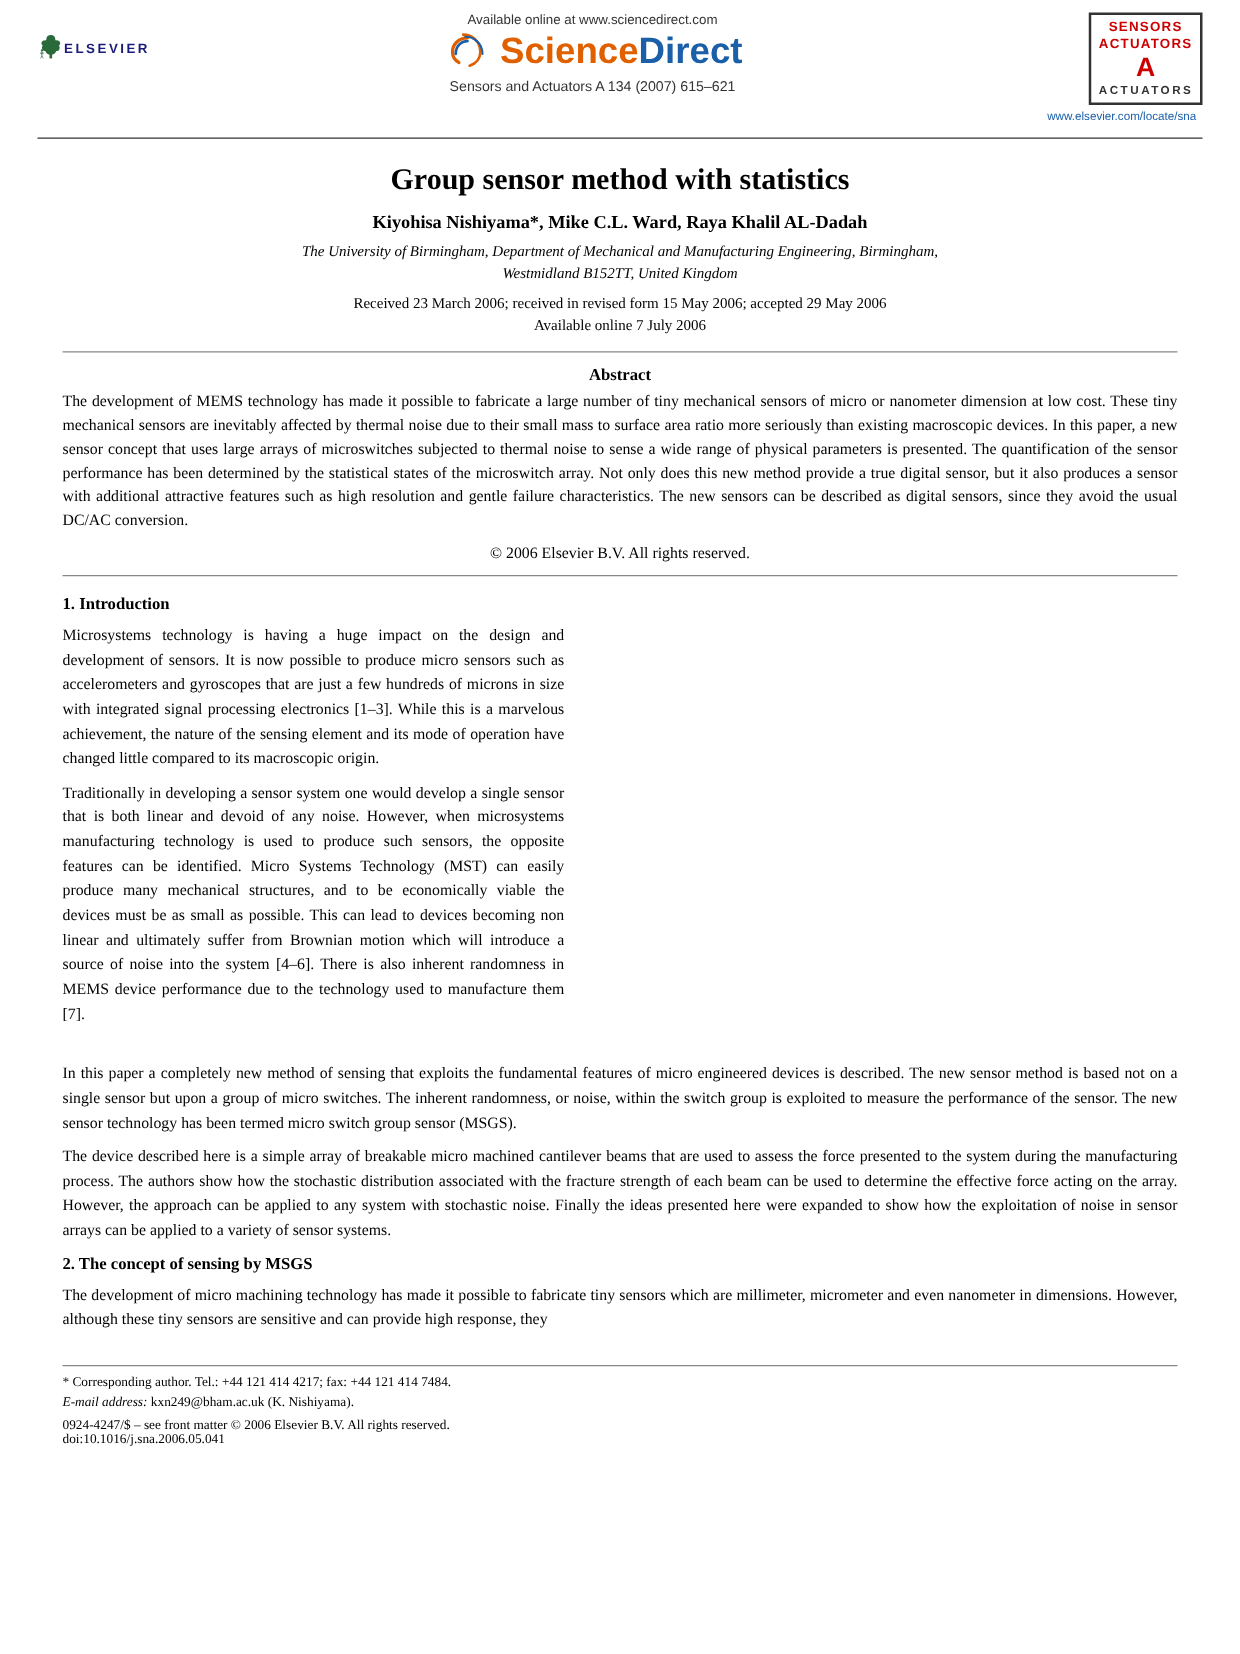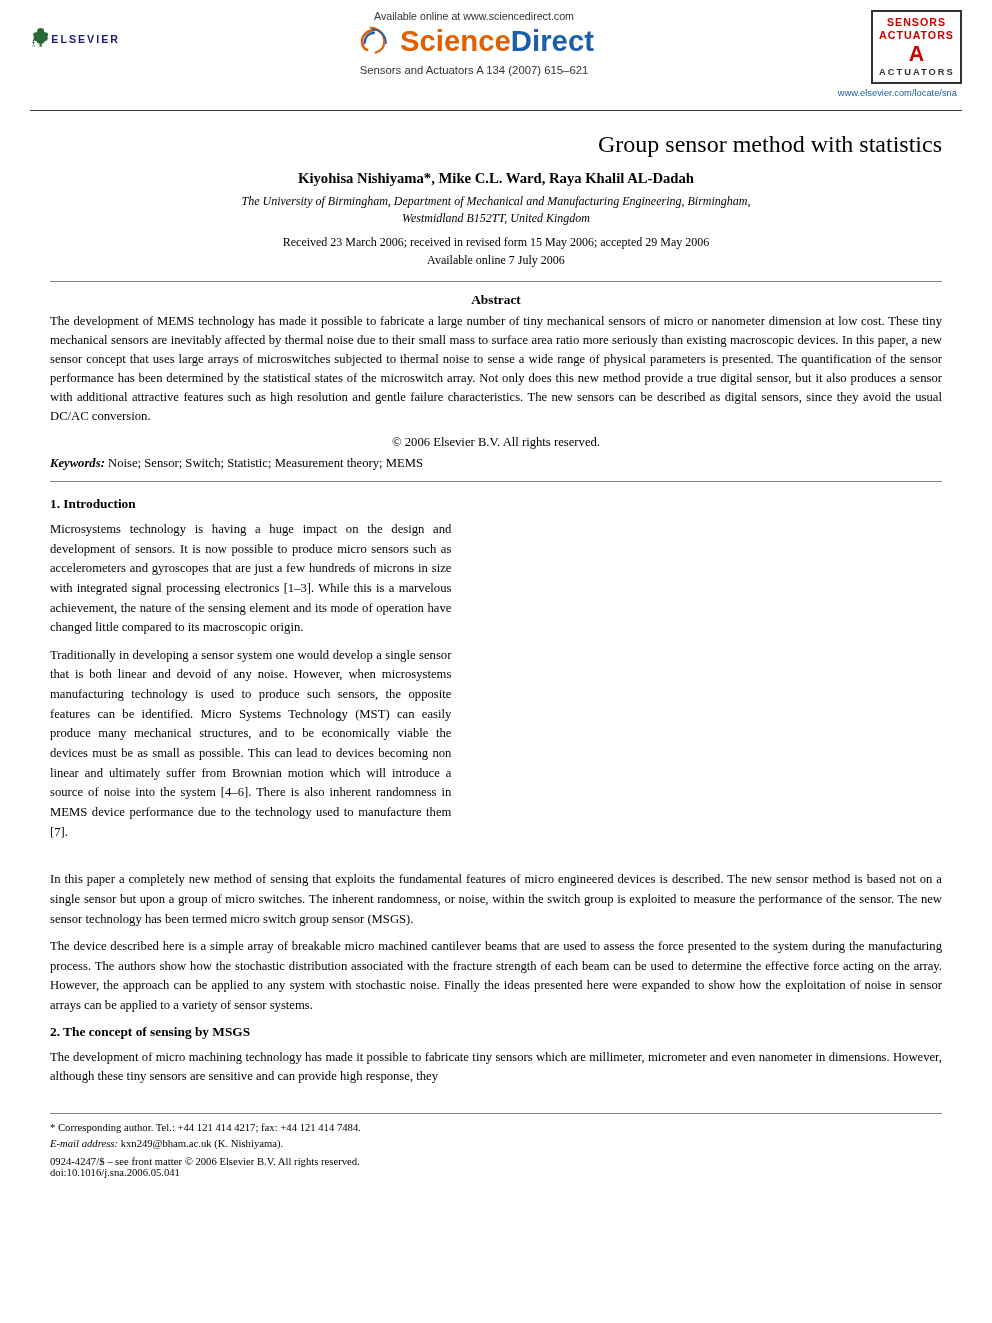--- a/index.html
+++ b/index.html
@@ -112,23 +112,23 @@
       border-top: 1px solid #333;
       margin: 6px 30px;
     }
 
     
     .article {
       padding: 0 50px;
     }
 
     .article-title {
-      text-align: right;
+      text-align: center;
       font-size: 18pt;
-      font-weight: normal;
+      font-weight: bold;
       margin: 20px 0 12px 0;
       color: #000;
     }
 
     .authors {
       text-align: center;
       font-size: 11pt;
       margin-bottom: 6px;
       font-weight: bold;
     }
@@ -318,24 +318,20 @@
       <span>Received 23 March 2006; received in revised form 15 May 2006; accepted 29 May 2006</span><br>
       <span>Available online 7 July 2006</span>
     </div>
 
     <hr class="article-divider">
 
     <div class="abstract-section">
       <div class="abstract-title">Abstract</div>
       <div class="abstract-text">The development of MEMS technology has made it possible to fabricate a large number of tiny mechanical sensors of micro or nanometer dimension at low cost. These tiny mechanical sensors are inevitably affected by thermal noise due to their small mass to surface area ratio more seriously than existing macroscopic devices. In this paper, a new sensor concept that uses large arrays of microswitches subjected to thermal noise to sense a wide range of physical parameters is presented. The quantification of the sensor performance has been determined by the statistical states of the microswitch array. Not only does this new method provide a true digital sensor, but it also produces a sensor with additional attractive features such as high resolution and gentle failure characteristics. The new sensors can be described as digital sensors, since they avoid the usual DC/AC conversion.</div>
       <div class="copyright">© 2006 Elsevier B.V. All rights reserved.</div>
-      <div class="keywords">
-        <span class="keywords-label">Keywords:</span>
-        <span>Noise; Sensor; Switch; Statistic; Measurement theory; MEMS</span>
-      </div>
     </div>
 
     <hr class="article-divider">
 
     <div class="two-col">
 
       <div class="col-left">
         <div class="section-title">1. Introduction</div>
 
         <p class="body-text">Microsystems technology is having a huge impact on the design and development of sensors. It is now possible to produce micro sensors such as accelerometers and gyroscopes that are just a few hundreds of microns in size with integrated signal processing electronics [1–3]. While this is a marvelous achievement, the nature of the sensing element and its mode of operation have changed little compared to its macroscopic origin.</p>

